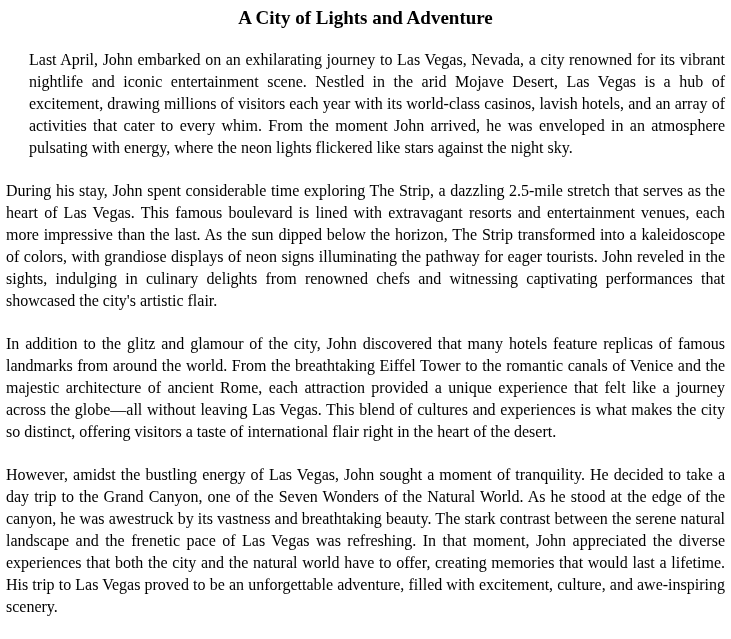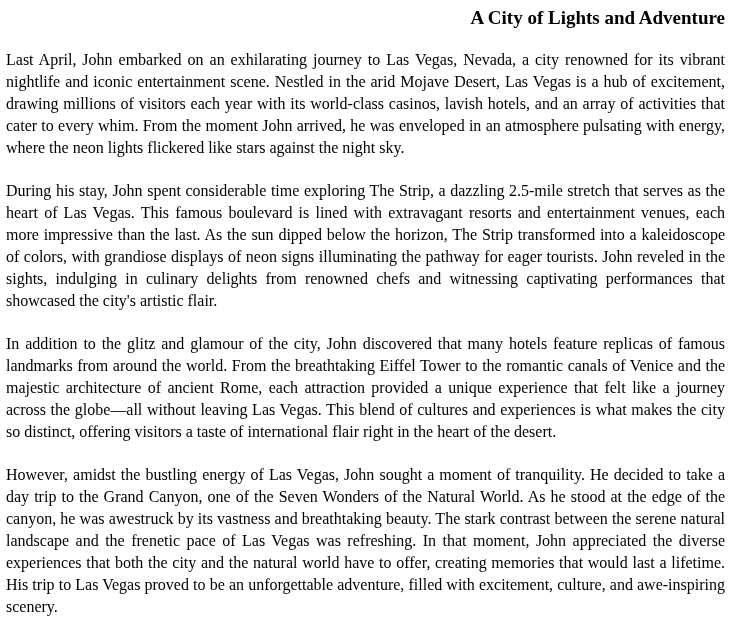--- a/index.html
+++ b/index.html
@@ -19,32 +19,33 @@
     padding: 4px 6px 0 6px;
     background: #ffffff;
     color: #000000;
     font-family: "Liberation Serif", "DejaVu Serif", serif;
   }
   .doc-title {
     margin: 2px 0 0 0;
     font-size: 19px;
     line-height: 24px;
     font-weight: bold;
-    text-align: right;
+    text-align: center;
     color: #000000;
   }
   .doc-paragraph {
     margin: 21px 0 0 0;
     font-size: 16px;
     line-height: 22px;
     text-align: justify;
     color: #000000;
   }
   .doc-paragraph:first-of-type {
     margin-top: 19px;
+    margin-left: 23px;
   }
 </style>
 </head>
 <body>
 
 <div class="page">
   <h1 class="doc-title">A City of Lights and Adventure</h1>
   <p class="doc-paragraph">Last April, John embarked on an exhilarating journey to Las Vegas, Nevada, a city renowned for its vibrant nightlife and iconic entertainment scene. Nestled in the arid Mojave Desert, Las Vegas is a hub of excitement, drawing millions of visitors each year with its world-class casinos, lavish hotels, and an array of activities that cater to every whim. From the moment John arrived, he was enveloped in an atmosphere pulsating with energy, where the neon lights flickered like stars against the night sky.</p>
   <p class="doc-paragraph">During his stay, John spent considerable time exploring The Strip, a dazzling 2.5-mile stretch that serves as the heart of Las Vegas. This famous boulevard is lined with extravagant resorts and entertainment venues, each more impressive than the last. As the sun dipped below the horizon, The Strip transformed into a kaleidoscope of colors, with grandiose displays of neon signs illuminating the pathway for eager tourists. John reveled in the sights, indulging in culinary delights from renowned chefs and witnessing captivating performances that showcased the city's artistic flair.</p>
   <p class="doc-paragraph">In addition to the glitz and glamour of the city, John discovered that many hotels feature replicas of famous landmarks from around the world. From the breathtaking Eiffel Tower to the romantic canals of Venice and the majestic architecture of ancient Rome, each attraction provided a unique experience that felt like a journey across the globe—all without leaving Las Vegas. This blend of cultures and experiences is what makes the city so distinct, offering visitors a taste of international flair right in the heart of the desert.</p>

